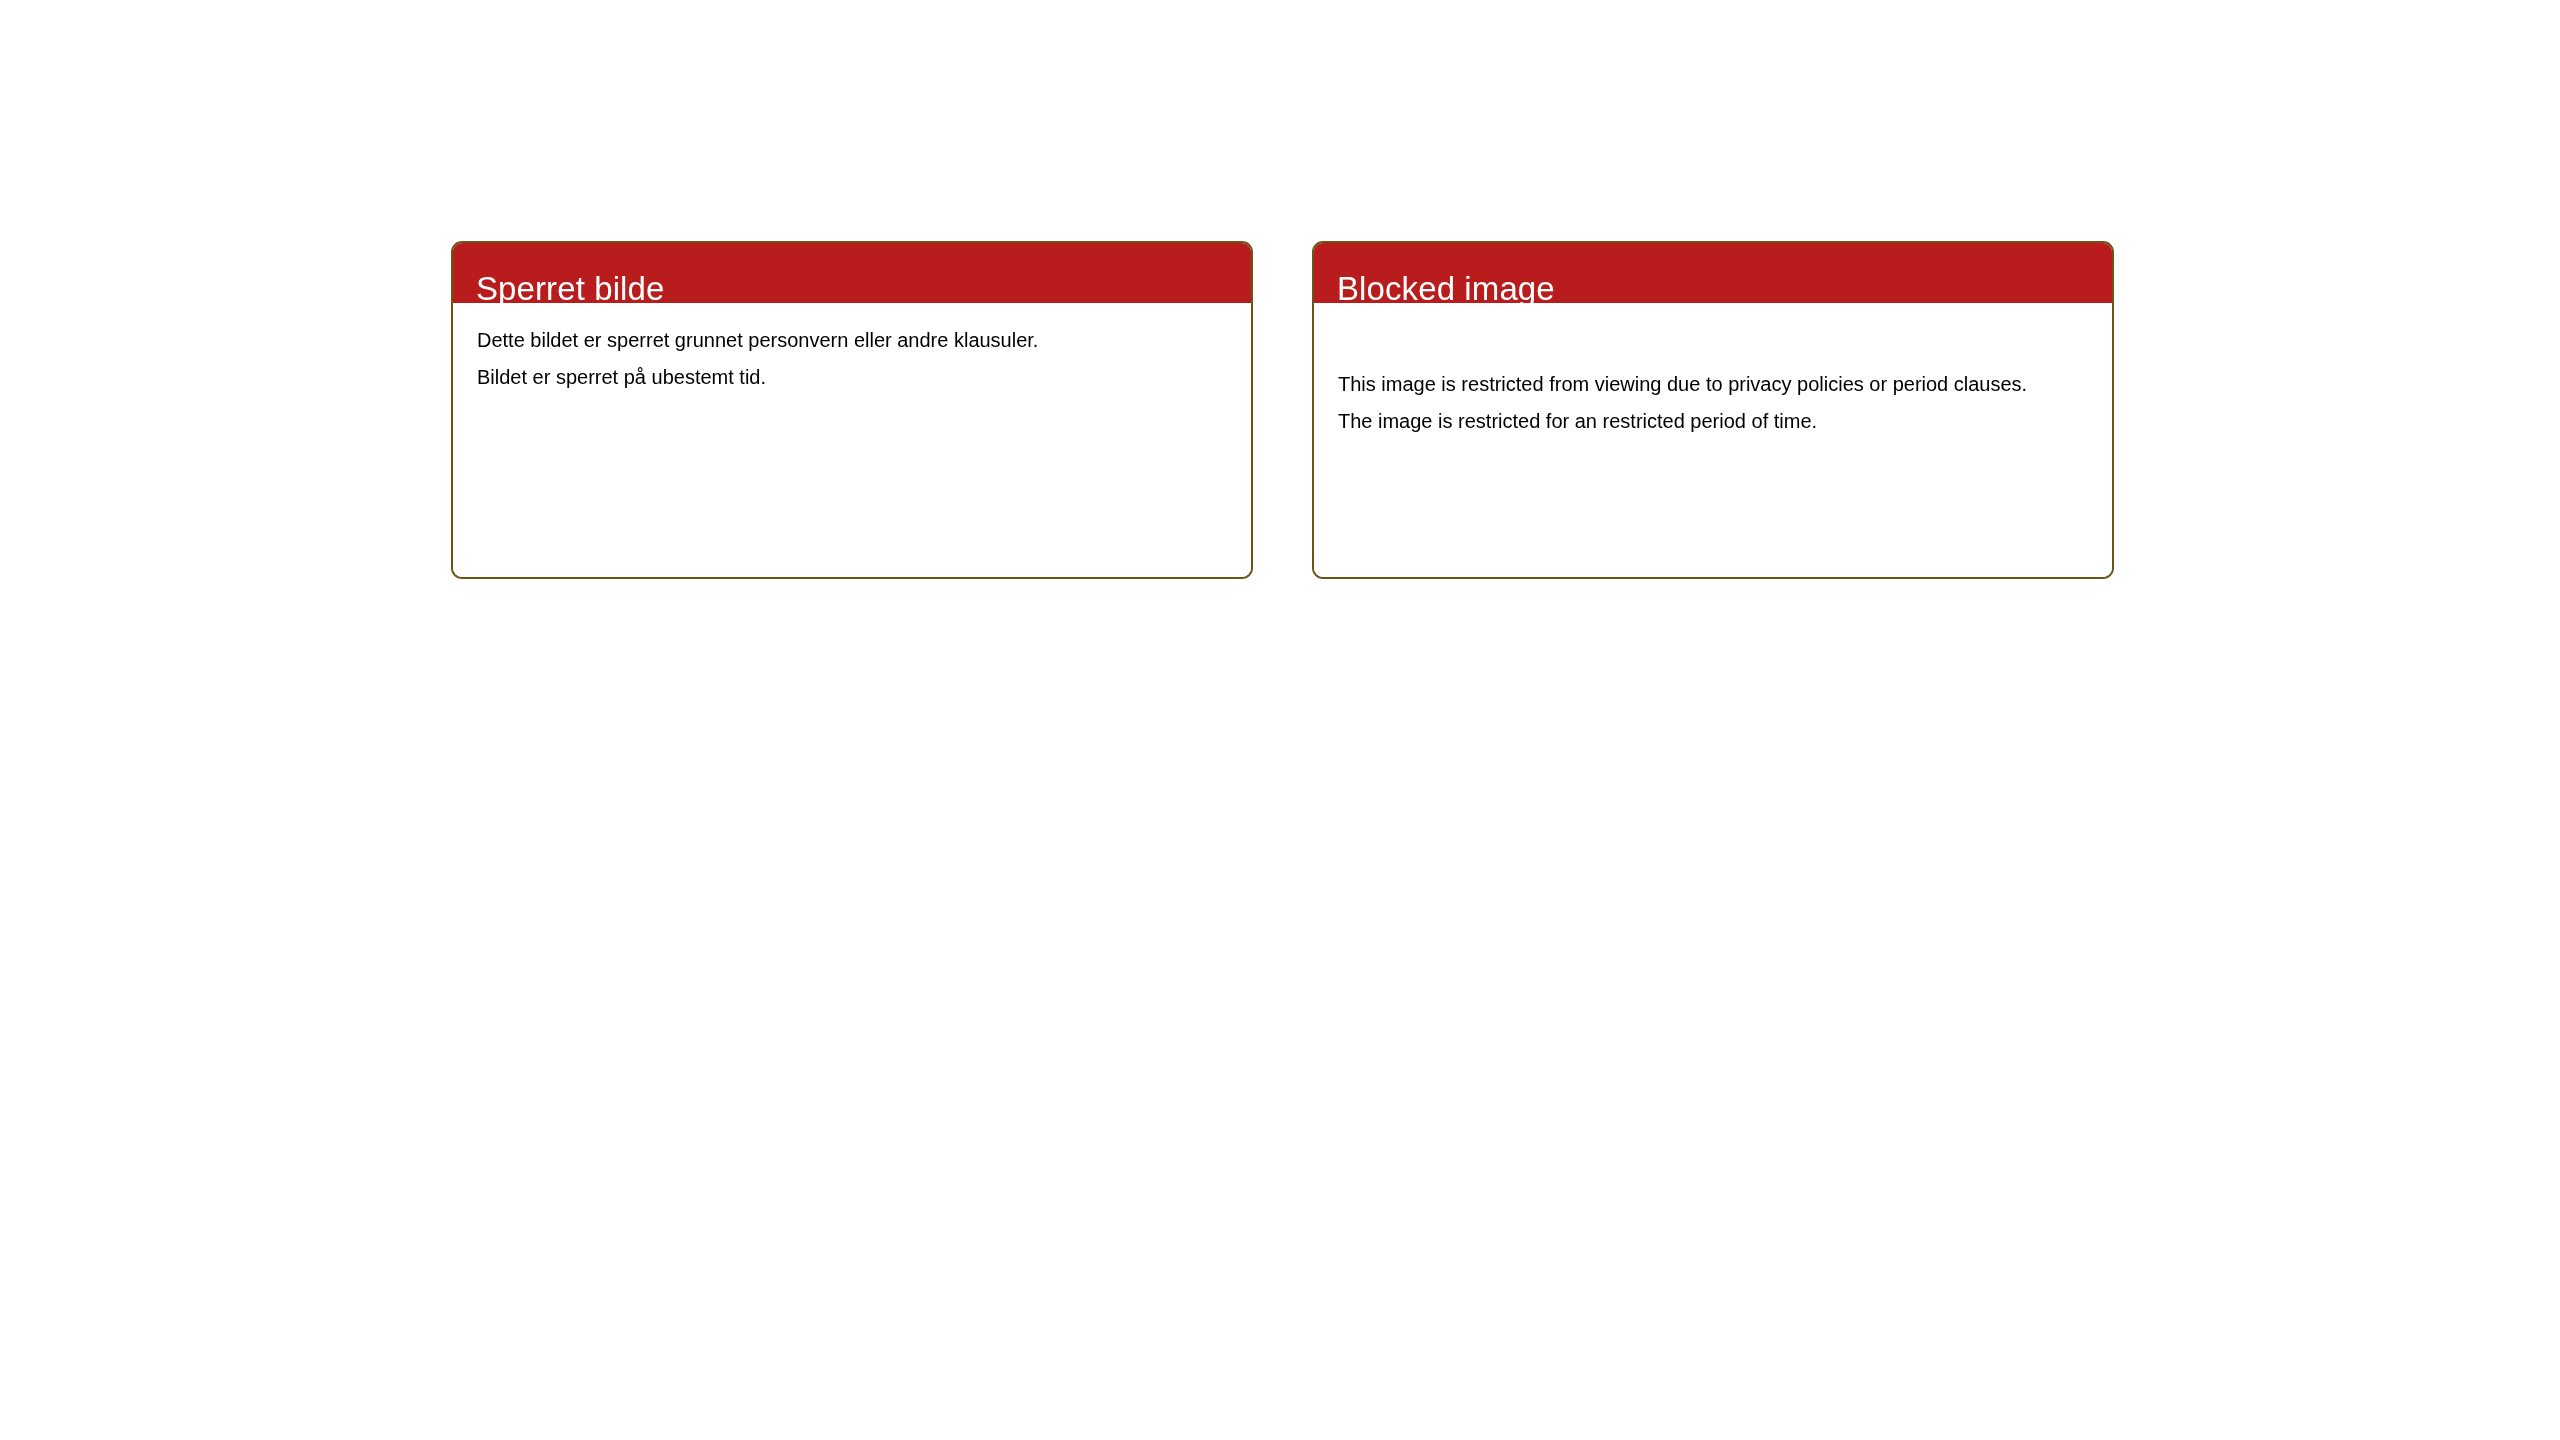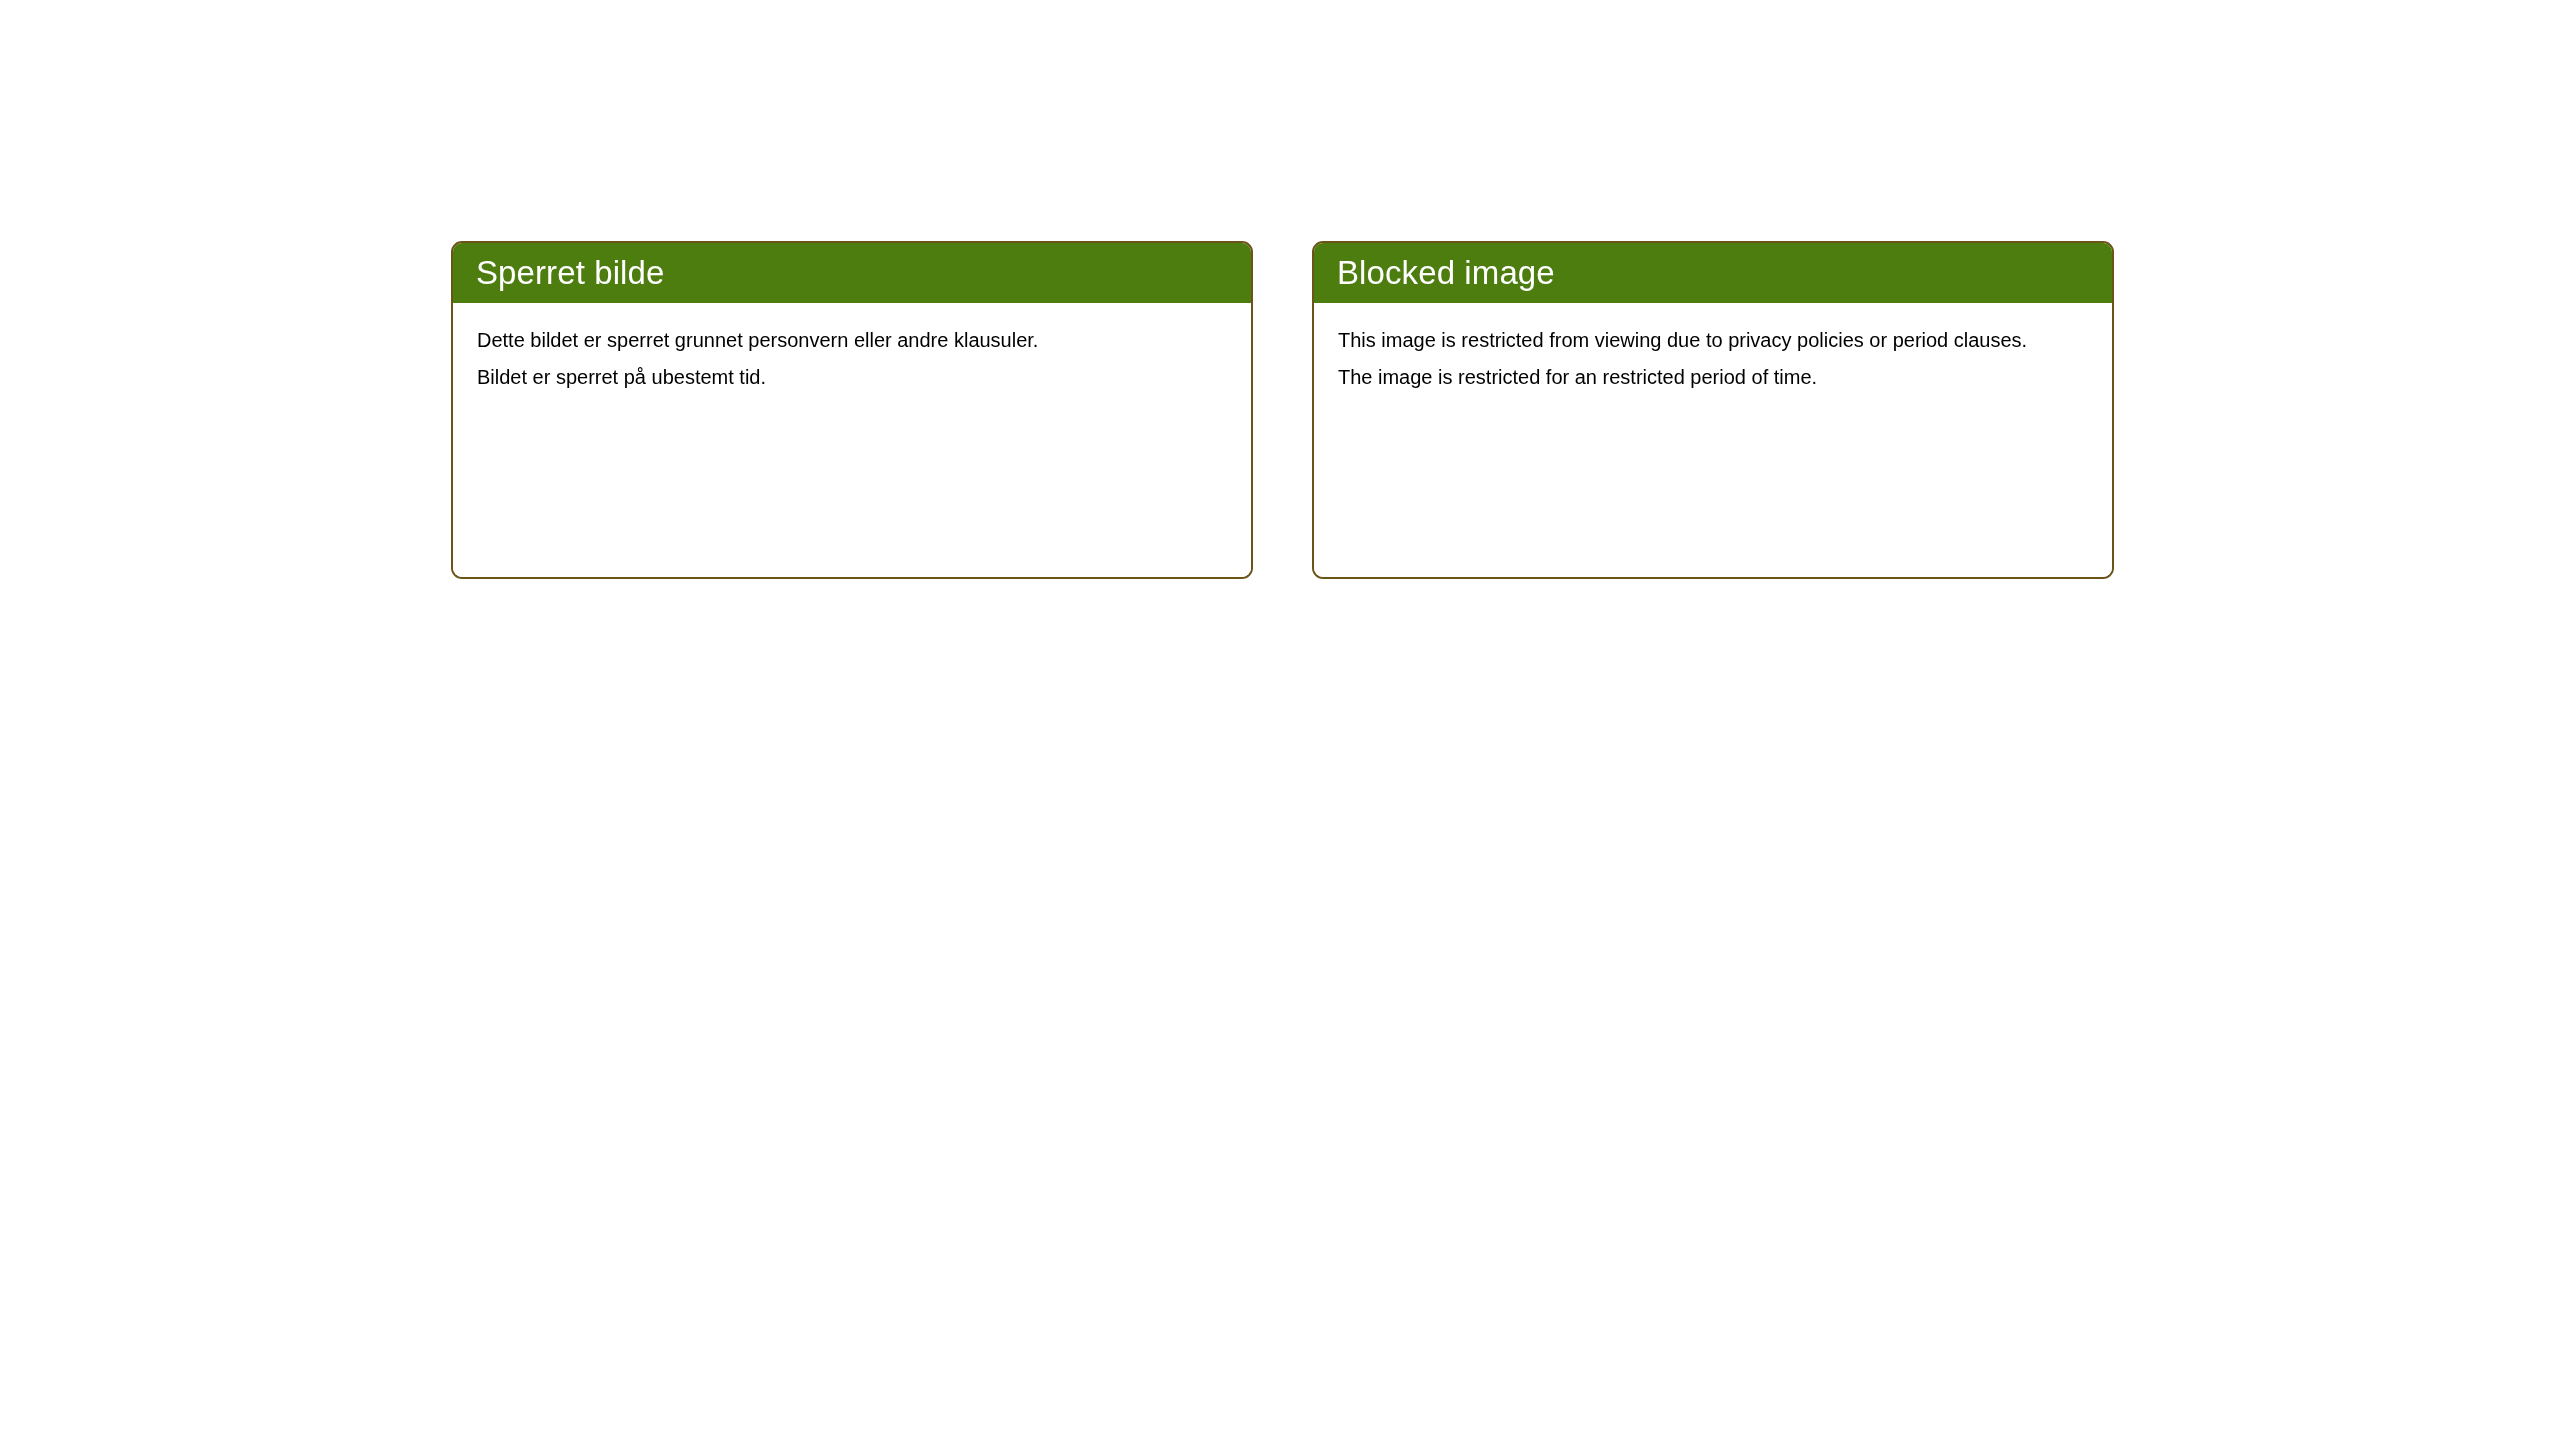--- a/index.html
+++ b/index.html
@@ -41,28 +41,28 @@
     top: 241px;
     width: 802px;
     height: 338px;
   }
 
   .notice-card.card-right {
     left: 1312px;
     top: 241px;
     width: 802px;
     height: 338px;
+    gap: 44px;
   }
 
   .card-header {
-    background: #4d7c0f;
+    background: #b91c1c;
     height: 60px;
     flex: 0 0 60px;
     display: flex;
-    align-items: center;
     padding: 0 0 0 23px;
     box-sizing: border-box;
   }
 
   .card-title {
     color: #ffffff;
     font-family: "Liberation Sans", sans-serif;
     font-size: 33px;
     font-weight: 400;
     line-height: 38px;

